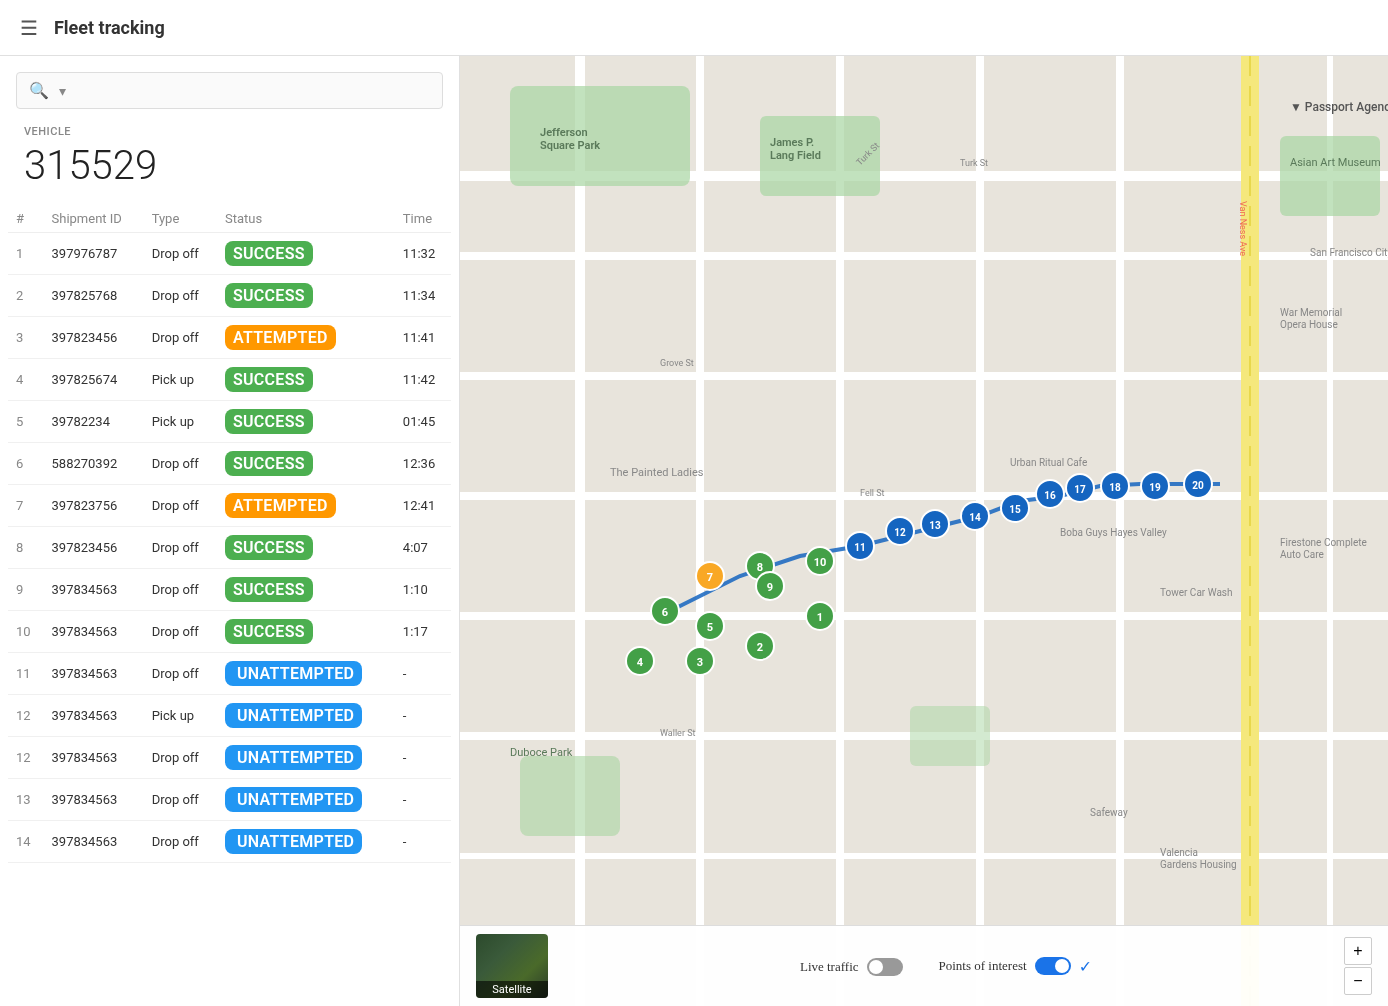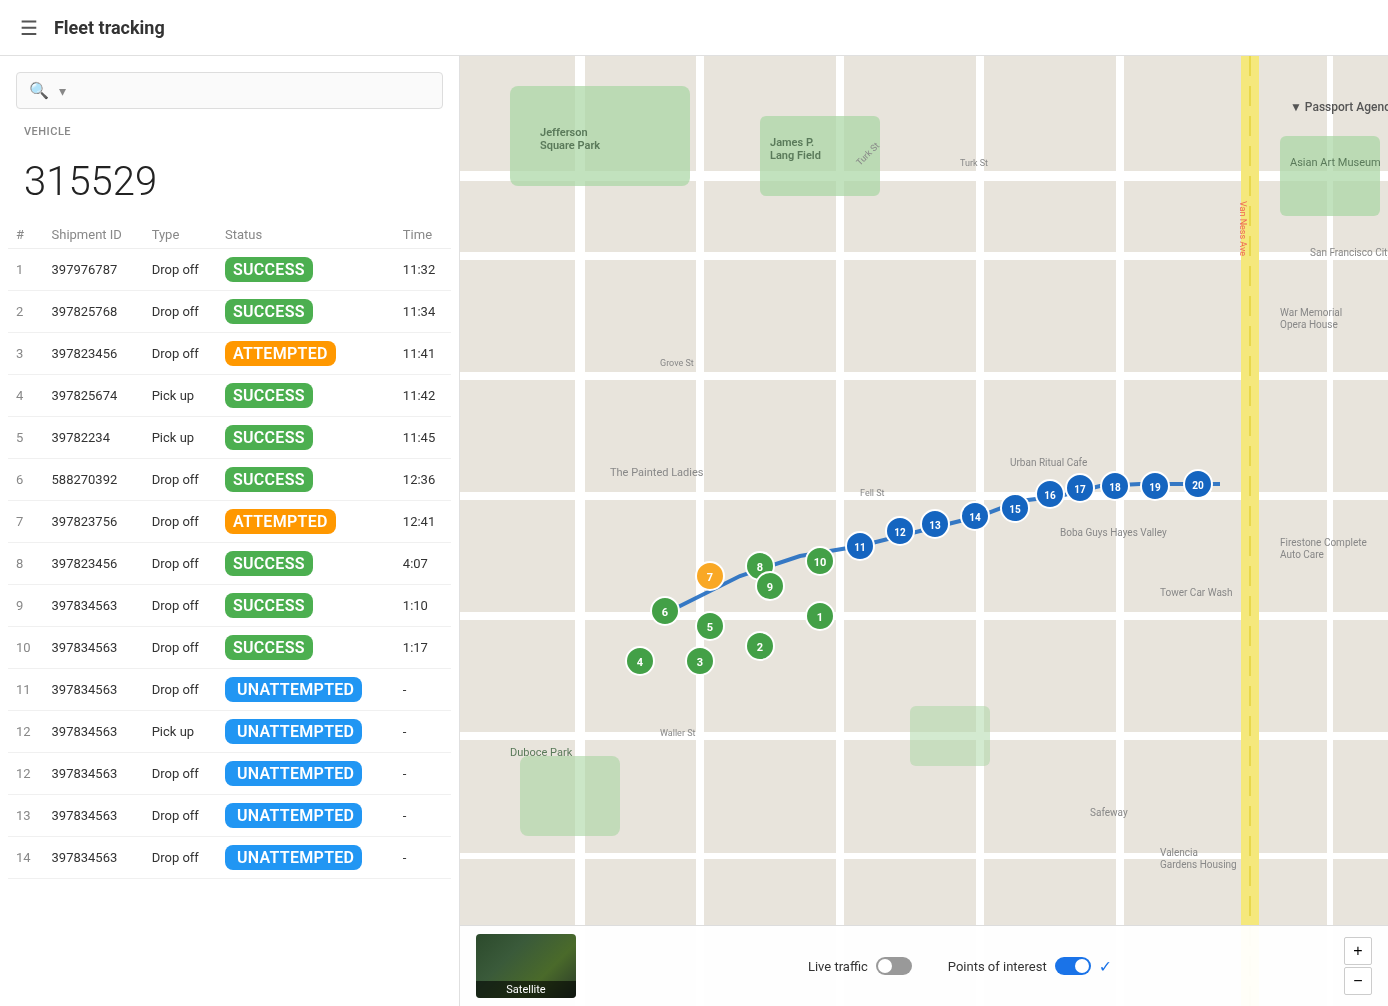--- a/index.html
+++ b/index.html
@@ -26,21 +26,21 @@
       padding: 8px 12px;
       background: #fafafa;
     }
     .search-icon { color: #888; margin-right: 10px; font-size: 16px; }
     .search-input {
       flex: 1; border: none; background: transparent; outline: none;
       font-size: 14px; color: #555;
     }
     .search-dropdown { color: #888; font-size: 14px; cursor: pointer; }
 
-    .vehicle-label { font-size: 11px; color: #888; letter-spacing: 0.5px; padding: 0 24px; margin-bottom: 20px; font-weight: 500; }
+    .vehicle-label { font-size: 11px; color: #888; letter-spacing: 0.5px; padding: 0 24px; margin-bottom: 4px; font-weight: 500; }
     .vehicle-id { font-size: 40px; font-weight: 300; color: #222; padding: 0 24px 16px 24px; }
 
     .table-container { padding: 0 8px; }
     table { width: 100%; border-collapse: collapse; font-size: 13px; }
     thead th {
       text-align: left; color: #888; font-weight: 400; padding: 6px 8px;
       border-bottom: 1px solid #eee;
     }
     tbody tr { border-bottom: 1px solid #f0f0f0; }
     tbody td { padding: 8px 8px; color: #333; vertical-align: middle; }
@@ -65,29 +65,29 @@
     .map-svg { position: absolute; top: 0; left: 0; width: 100%; height: 100%; }
 
     .map-bottom-bar {
       position: absolute; bottom: 0; left: 0; right: 0;
       display: flex; align-items: center; justify-content: space-between;
       padding: 8px 16px;
       background: rgba(255,255,255,0.95);
       border-top: 1px solid #ddd;
     }
     .map-satellite {
-      width: 100px; height: 64px; background: #555; border-radius: 4px;
+      width: 72px; height: 64px; background: #555; border-radius: 4px;
       overflow: hidden; position: relative; cursor: pointer;
     }
     .map-satellite-label {
       position: absolute; bottom: 0; left: 0; right: 0;
       background: rgba(0,0,0,0.6); color: #fff; font-size: 11px;
       text-align: center; padding: 2px;
     }
-    .map-controls { display: flex; align-items: center; gap: 36px; }
+    .map-controls { display: flex; align-items: flex-end; gap: 36px; font-family: Liberation Serif, serif; }
     .map-toggle-group { display: flex; align-items: center; gap: 8px; font-size: 13px; color: #333; }
     .toggle-switch {
       width: 36px; height: 18px; border-radius: 9px; background: #999;
       position: relative; display: inline-block;
     }
     .toggle-switch.active { background: #1a73e8; }
     .toggle-knob {
       width: 14px; height: 14px; border-radius: 50%; background: #fff;
       position: absolute; top: 2px; right: 2px;
     }
@@ -162,21 +162,21 @@
       </td>
       <td>11:42</td>
     </tr>
             <tr>
       <td class="num">5</td>
       <td>39782234</td>
       <td>Pick up</td>
       <td>
         <span class="badge badge-success">SUCCESS</span>
       </td>
-      <td>11:45</td>
+      <td>01:45</td>
     </tr>
             <tr>
       <td class="num">6</td>
       <td>588270392</td>
       <td>Drop off</td>
       <td>
         <span class="badge badge-success">SUCCESS</span>
       </td>
       <td>12:36</td>
     </tr>

